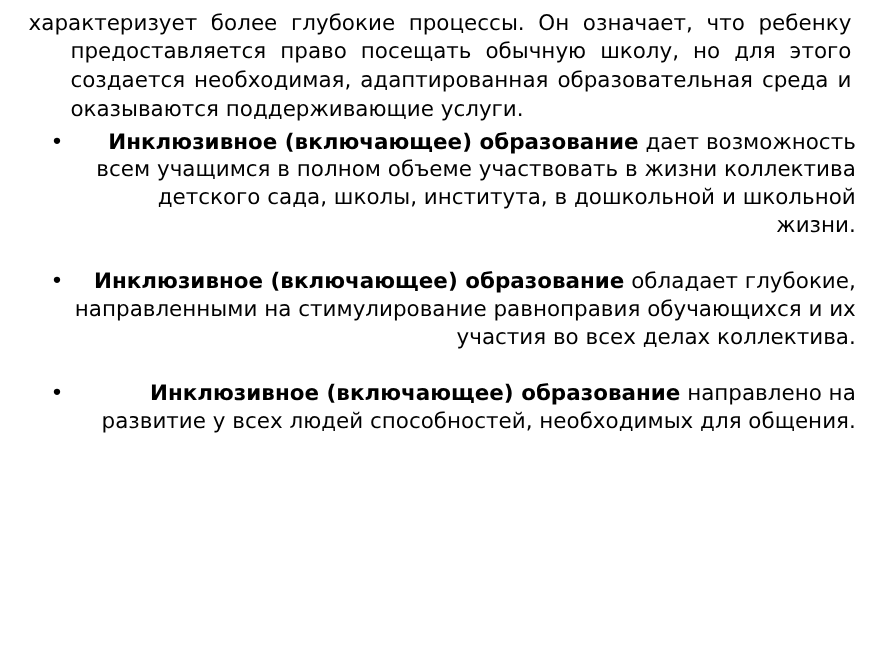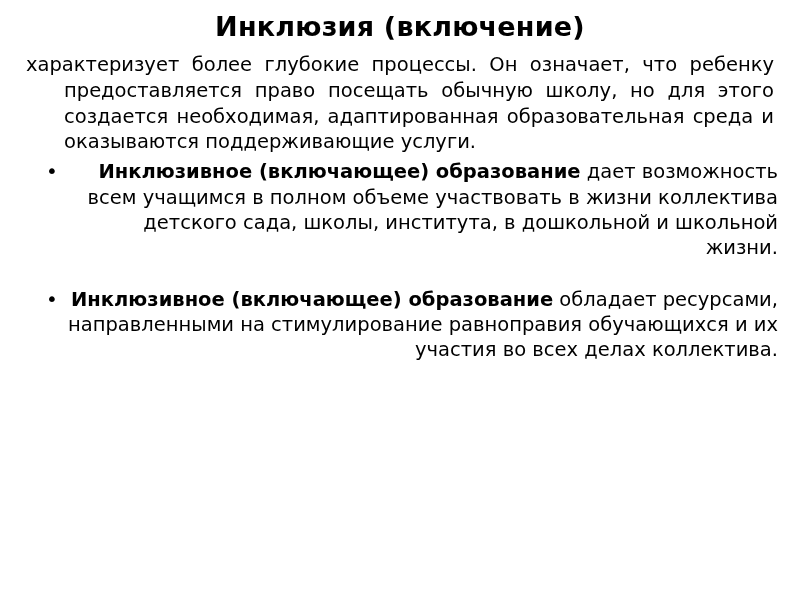--- a/index.html
+++ b/index.html
@@ -63,26 +63,28 @@
   }
   .b {
     font-weight: bold;
   }
 </style>
 </head>
 <body>
 
 <div class="slide">
 
-  <h1 class="slide-title">Инклюзия (включение)</h1>
 
   <div class="intro-wrap">характеризует более глубокие процессы. Он означает, что ребенку предоставляется право посещать обычную школу, но для этого создается необходимая, адаптированная образовательная среда и оказываются поддерживающие услуги.</div>
 
   <ul class="bullets">
     <li>
       <span class="b">Инклюзивное (включающее) образование</span><span> дает возможность всем учащимся в полном объеме участвовать в жизни коллектива детского сада, школы, института, в дошкольной и школьной жизни.</span>
     </li>
     <li class="spaced">
-      <span class="b">Инклюзивное (включающее) образование</span><span> обладает ресурсами, направленными на стимулирование равноправия обучающихся и их участия во всех делах коллектива.</span>
+      <span class="b">Инклюзивное (включающее) образование</span><span> обладает глубокие, направленными на стимулирование равноправия обучающихся и их участия во всех делах коллектива.</span>
+    </li>
+    <li class="spaced">
+      <span class="b">Инклюзивное (включающее) образование</span><span> направлено на развитие у всех людей способностей, необходимых для общения.</span>
     </li>
   </ul>
 
 </div>
 
 </body></html>

